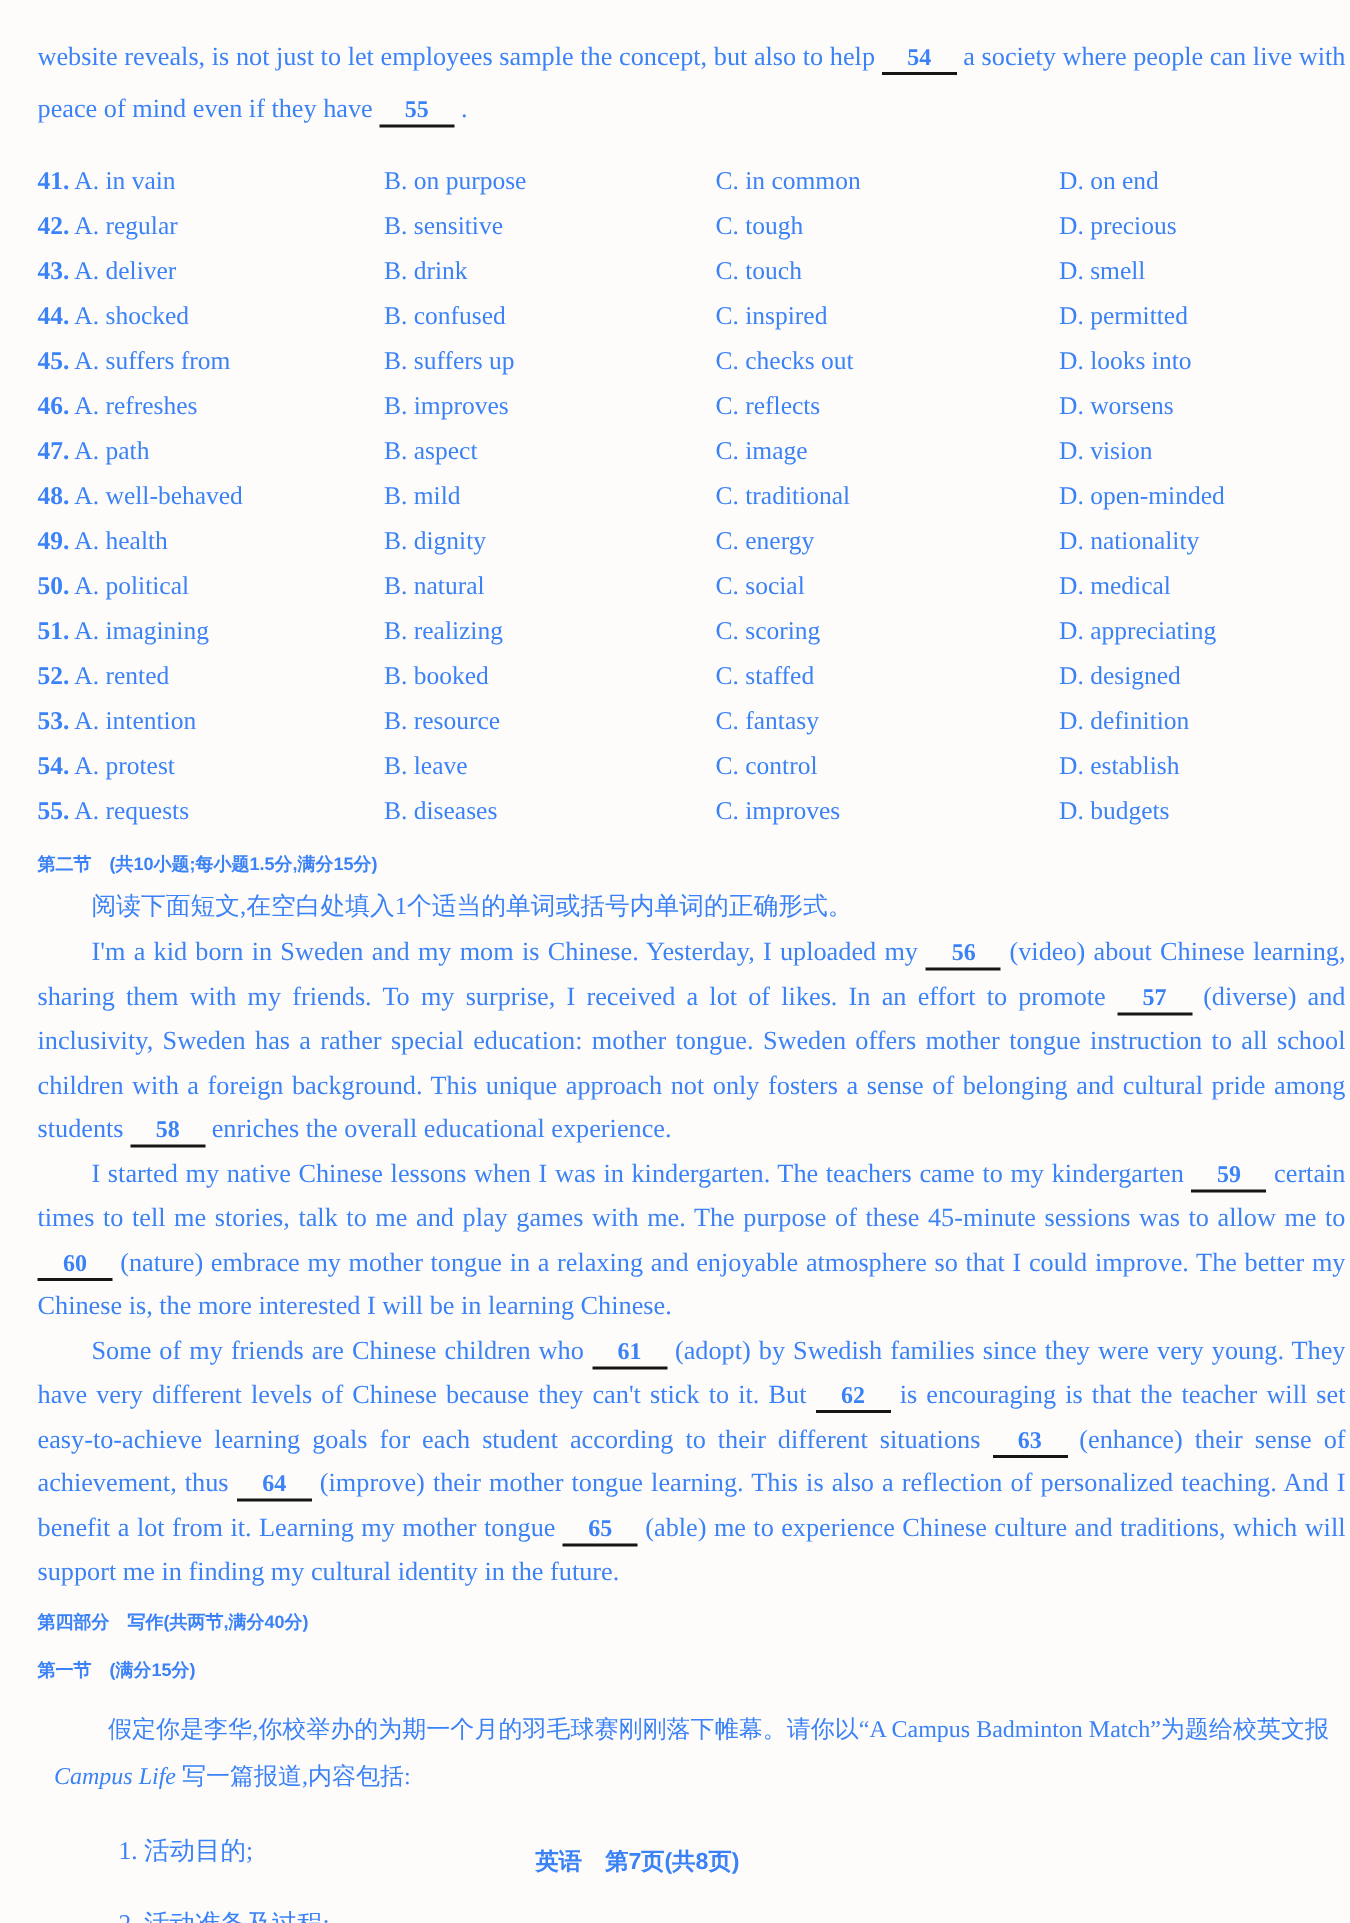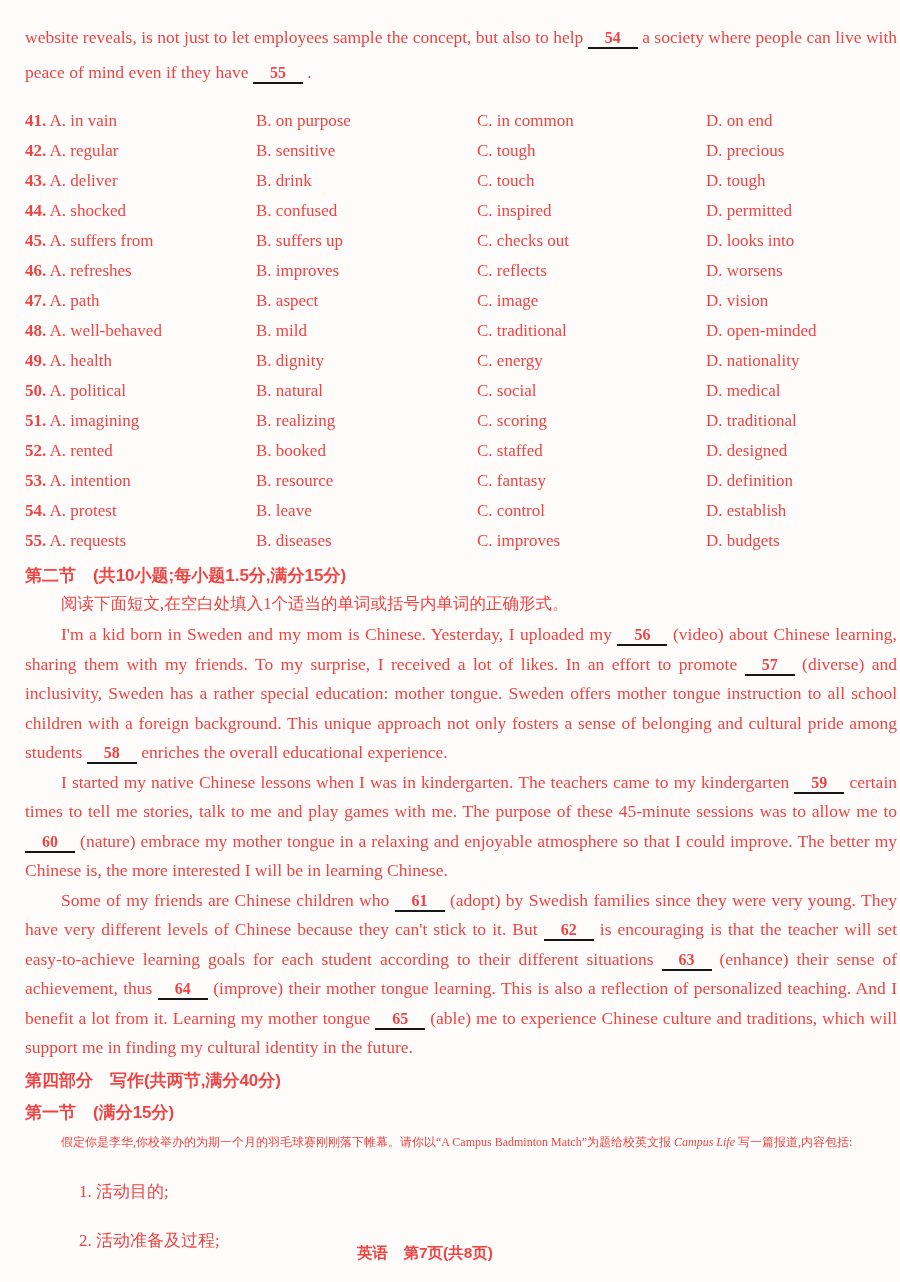--- a/index.html
+++ b/index.html
@@ -4,21 +4,21 @@
 <style>
   html, body { margin: 0; padding: 0; }
   body { background: #ffffff; }
 
   .page {
     position: relative;
     width: 900px;
     height: 1282px;
     box-sizing: border-box;
     background: #fdfcfa;
-    color: #ef4444;
+    color: #3b82f6;
     padding: 20px 3px 0 25px;
     font-family: "Liberation Serif", "DejaVu Serif", serif;
     overflow: hidden;
   }
 
   
   .intro {
     margin: 0 0 4px 0;
     font-size: 17.5px;
     line-height: 35px;
@@ -35,21 +35,21 @@
     font-size: 17px;
     white-space: nowrap;
   }
   .qno { font-weight: bold; }
 
   
   .cn-head {
     margin: 4px 0 0 0;
     font-family: "Liberation Sans", "DejaVu Sans", sans-serif;
     font-weight: bold;
-    font-size: 17px;
+    font-size: 12px;
     line-height: 28px;
   }
 
   .cn-instruction {
     margin: 0 0 2px 0;
     padding-left: 36px;
     font-size: 16.5px;
     line-height: 28px;
   }
 
@@ -67,38 +67,38 @@
     padding: 0 8px;
     border-bottom: 2px solid #161616;
     font-weight: bold;
     font-size: 16px;
     line-height: 18px;
     text-align: center;
     text-indent: 0;
   }
 
   .cn-body {
-    margin: 0;
-    font-size: 12px;
+    margin: 11px;
+    font-size: 16px;
     line-height: 31px;
     text-align: justify;
     text-indent: 36px;
   }
   .cn-point {
     margin: 18px;
     padding-left: 36px;
     font-size: 17px;
     line-height: 31px;
   }
 
   .footer {
     position: absolute;
     left: 0;
     right: 50px;
-    bottom: 18px;
+    bottom: 30px;
     text-align: center;
     font-family: "Liberation Sans", "DejaVu Sans", sans-serif;
     font-weight: bold;
     font-size: 15.5px;
   }
 </style>
 </head>
 <body>
 
 <div class="page">
@@ -115,21 +115,21 @@
       <div class="mcq-row">
         <div class="mcq-cell"><span class="qno">42.</span> A. regular</div>
         <div class="mcq-cell">B. sensitive</div>
         <div class="mcq-cell">C. tough</div>
         <div class="mcq-cell">D. precious</div>
       </div>
       <div class="mcq-row">
         <div class="mcq-cell"><span class="qno">43.</span> A. deliver</div>
         <div class="mcq-cell">B. drink</div>
         <div class="mcq-cell">C. touch</div>
-        <div class="mcq-cell">D. tough</div>
+        <div class="mcq-cell">D. smell</div>
       </div>
       <div class="mcq-row">
         <div class="mcq-cell"><span class="qno">44.</span> A. shocked</div>
         <div class="mcq-cell">B. confused</div>
         <div class="mcq-cell">C. inspired</div>
         <div class="mcq-cell">D. permitted</div>
       </div>
       <div class="mcq-row">
         <div class="mcq-cell"><span class="qno">45.</span> A. suffers from</div>
         <div class="mcq-cell">B. suffers up</div>
@@ -163,21 +163,21 @@
       <div class="mcq-row">
         <div class="mcq-cell"><span class="qno">50.</span> A. political</div>
         <div class="mcq-cell">B. natural</div>
         <div class="mcq-cell">C. social</div>
         <div class="mcq-cell">D. medical</div>
       </div>
       <div class="mcq-row">
         <div class="mcq-cell"><span class="qno">51.</span> A. imagining</div>
         <div class="mcq-cell">B. realizing</div>
         <div class="mcq-cell">C. scoring</div>
-        <div class="mcq-cell">D. traditional</div>
+        <div class="mcq-cell">D. appreciating</div>
       </div>
       <div class="mcq-row">
         <div class="mcq-cell"><span class="qno">52.</span> A. rented</div>
         <div class="mcq-cell">B. booked</div>
         <div class="mcq-cell">C. staffed</div>
         <div class="mcq-cell">D. designed</div>
       </div>
       <div class="mcq-row">
         <div class="mcq-cell"><span class="qno">53.</span> A. intention</div>
         <div class="mcq-cell">B. resource</div>

